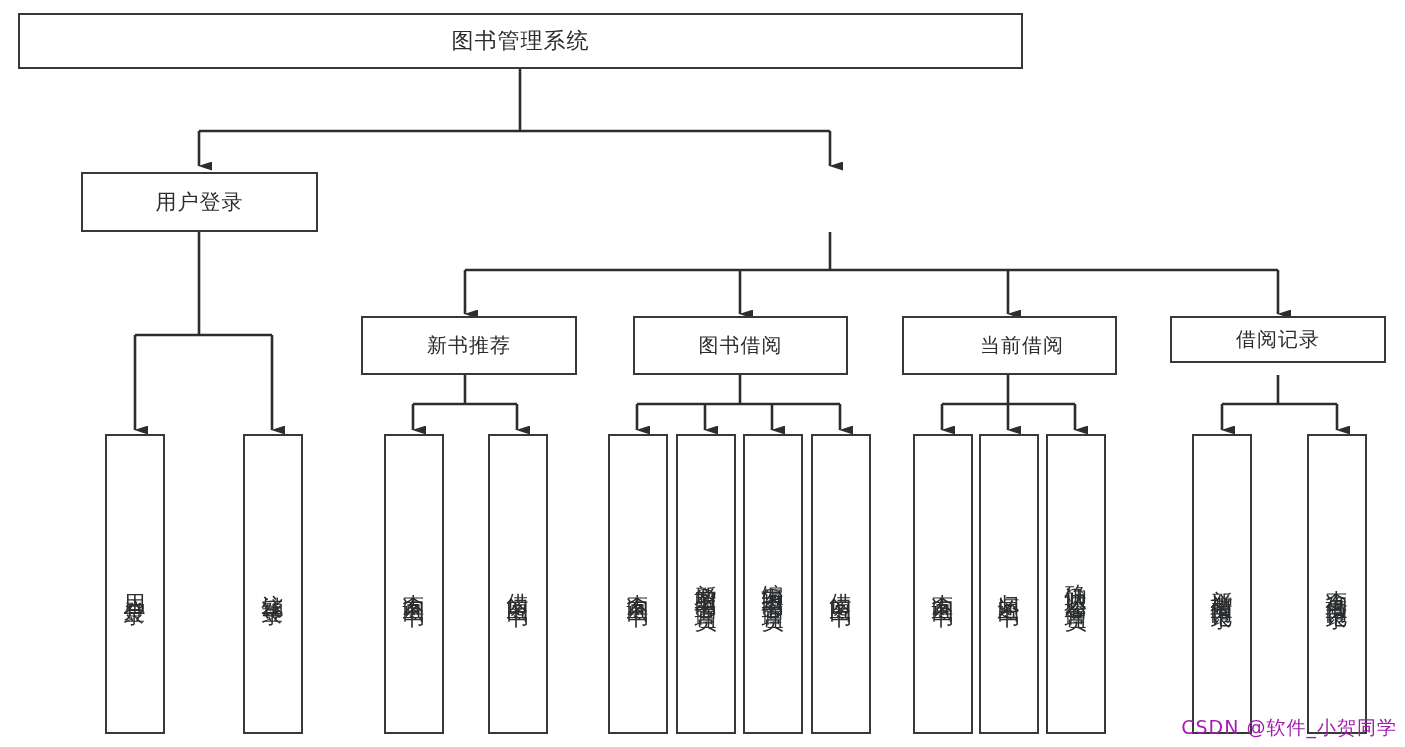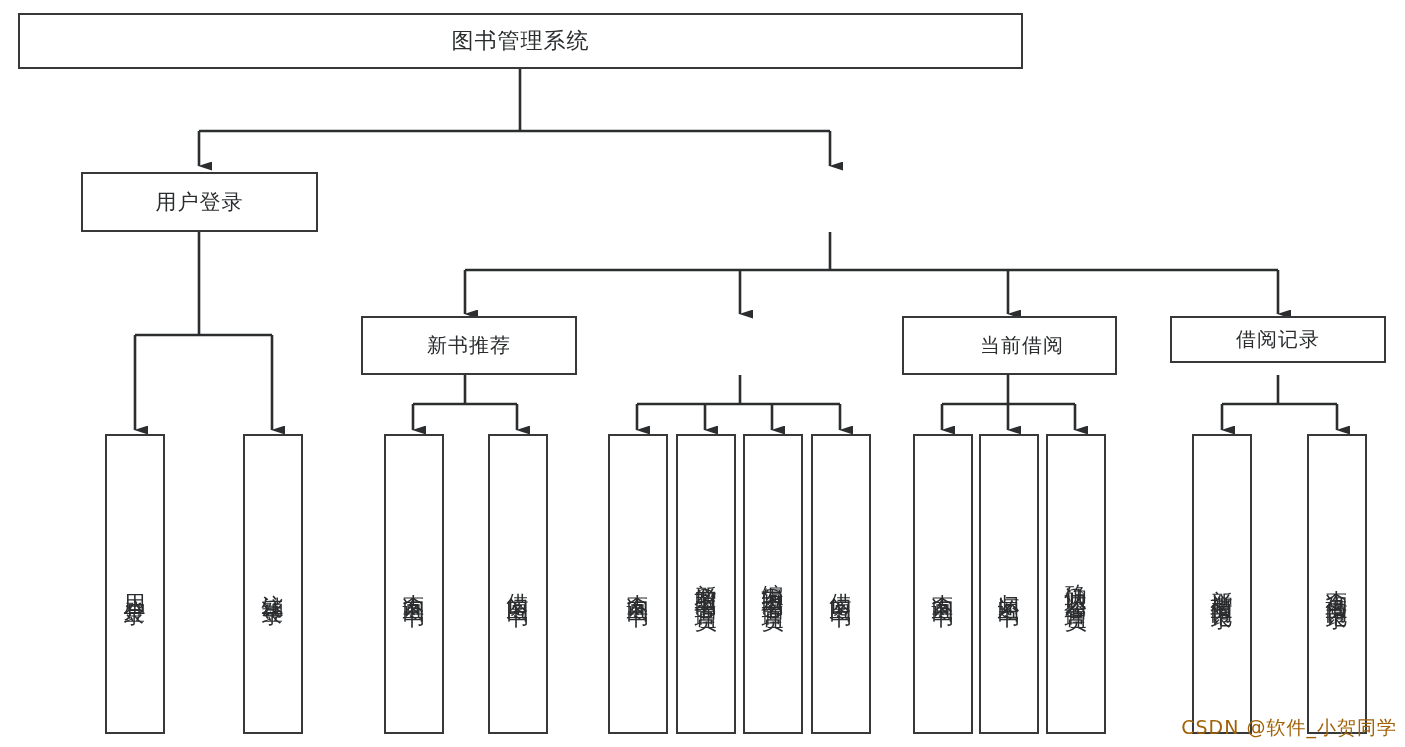--- a/index.html
+++ b/index.html
@@ -42,21 +42,21 @@
     letter-spacing:4px;
     line-height:1.05;
     white-space:nowrap;
   }
 
   .watermark{
     position:absolute;
     right:8px;
     bottom:6px;
     font-size:19px;
-    color:#a16207;
+    color:#a21caf;
     letter-spacing:1px;
     white-space:nowrap;
     pointer-events:none;
   }
 </style>
 </head>
 <body>
 
 <div id="canvas">
 
@@ -114,20 +114,23 @@
     <span class="lbl">图书管理系统</span>
   </div>
 
   <div class="node lvl2" style="left:81px;top:172px;width:237px;height:60px;">
     <span class="lbl">用户登录</span>
   </div>
 
   <div class="node lvl3" style="left:361px;top:316px;width:216px;height:59px;">
     <span class="lbl">新书推荐</span>
   </div>
+  <div class="node lvl3" style="left:633px;top:316px;width:215px;height:59px;">
+    <span class="lbl">图书借阅</span>
+  </div>
   <div class="node lvl3" style="left:902px;top:316px;width:215px;height:59px;padding-left:25px;">
     <span class="lbl">当前借阅</span>
   </div>
   <div class="node lvl3" style="left:1170px;top:316px;width:216px;height:47px;">
     <span class="lbl">借阅记录</span>
   </div>
 
   <div class="node leaf" style="left:105px;top:434px;width:60px;height:300px;">
     <span class="lbl">用户登录</span>
   </div>

